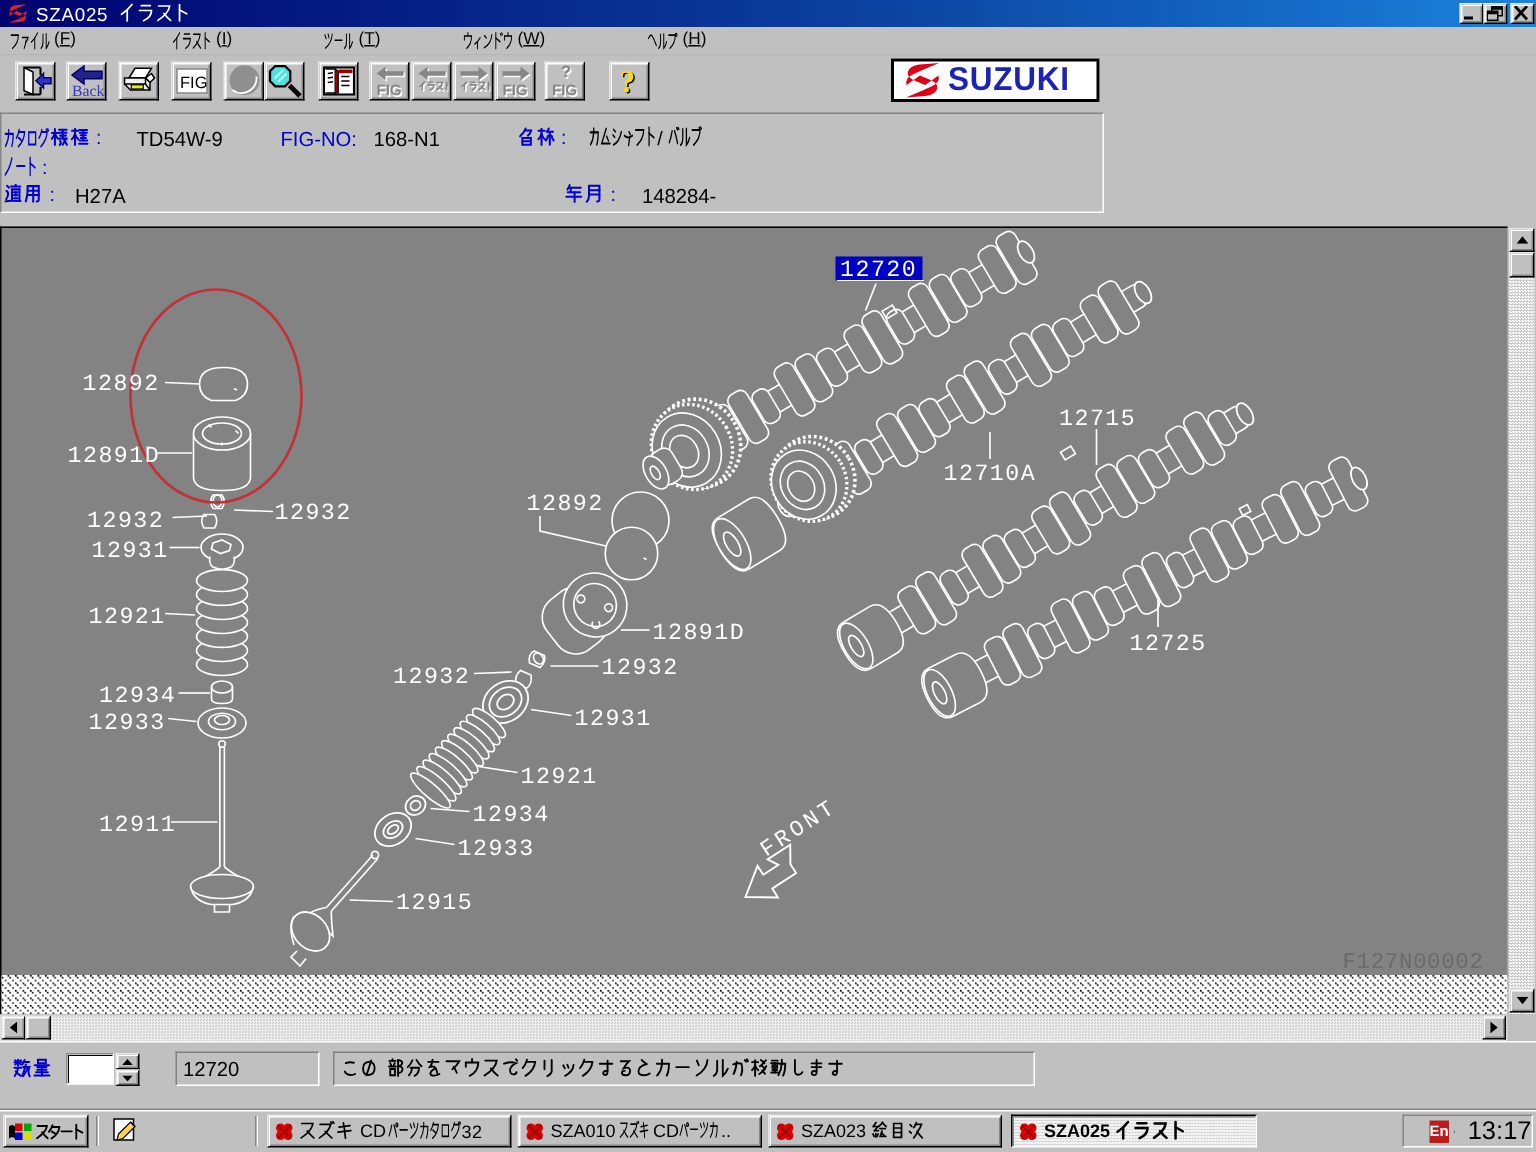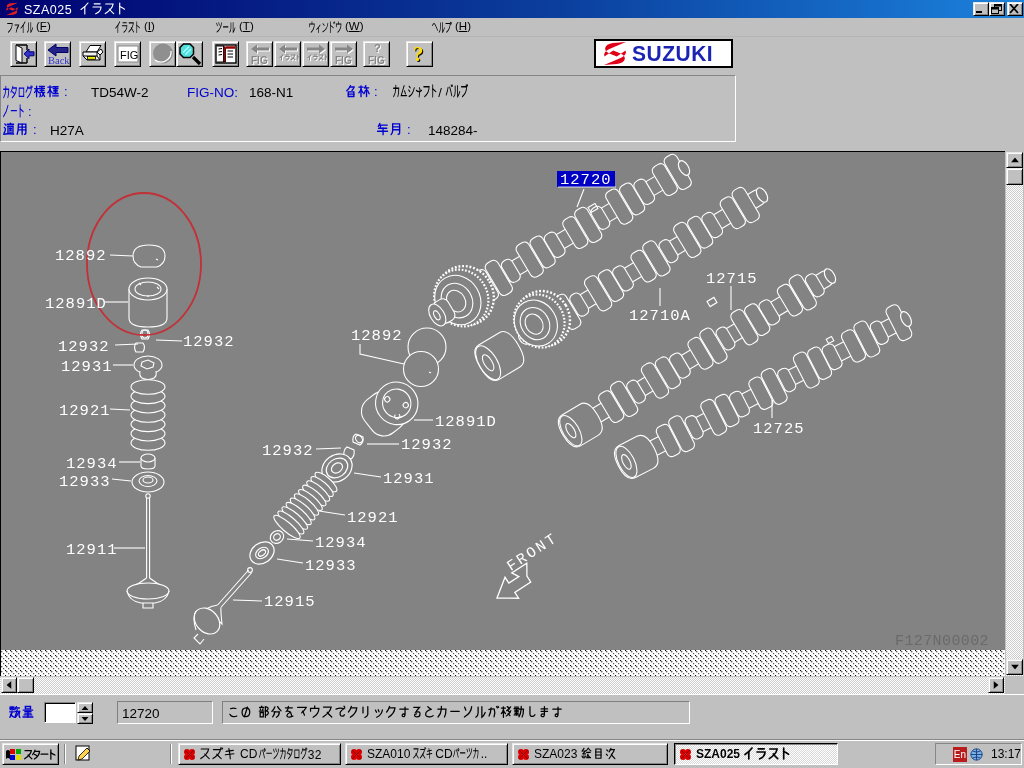--- a/index.html
+++ b/index.html
@@ -602,21 +602,21 @@
         <use href="#g_gu" transform="translate(22.6,1.0) scale(0.672,1.083)"></use>
       </g>
     </svg></div>
 <div class="abs" style="left:34px;top:84px"><svg width="28" height="16" viewBox="0 0 28 16" style="overflow:visible">
       <g stroke="#0000d0" fill="none" stroke-width="1.25" stroke-linecap="round">
         <use href="#g_K_ki" transform="translate(0.0,1.0) scale(1.083,1.083)"></use>
         <use href="#g_K_tane" transform="translate(13.3,1.0) scale(1.083,1.083)"></use>
       </g>
     </svg></div>
 <div class="abs" style="left:64px;top:84px;color:#0000d0;font-size:13px">:</div>
-<div class="abs" style="left:91px;top:85px;font-size:13.5px;color:#000">TD54W-2</div>
+<div class="abs" style="left:91px;top:85px;font-size:13.5px;color:#000">TD54W-9</div>
 <div class="abs" style="left:187px;top:85px;font-size:13.5px;color:#0000d0">FIG-NO:</div>
 <div class="abs" style="left:249px;top:85px;font-size:13.5px;color:#000">168-N1</div>
 <div class="abs" style="left:345px;top:84px"><svg width="28" height="16" viewBox="0 0 28 16" style="overflow:visible">
       <g stroke="#0000d0" fill="none" stroke-width="1.25" stroke-linecap="round">
         <use href="#g_K_na" transform="translate(0.0,1.0) scale(1.083,1.083)"></use>
         <use href="#g_K_sho" transform="translate(13.3,1.0) scale(1.083,1.083)"></use>
       </g>
     </svg></div>
 <div class="abs" style="left:374px;top:84px;color:#0000d0;font-size:13px">:</div>
 <div class="abs" style="left:393px;top:84px"><svg width="77" height="16" viewBox="0 0 77 16" style="overflow:visible">
@@ -1112,18 +1112,18 @@
         <g stroke="#000" fill="none" stroke-width="1.67" stroke-linecap="round">
           <use href="#g_i" transform="translate(0.0,1.0) scale(1.000,1.000)"></use>
           <use href="#g_ra" transform="translate(12.2,1.0) scale(1.000,1.000)"></use>
           <use href="#g_su" transform="translate(24.5,1.0) scale(1.000,1.000)"></use>
           <use href="#g_to" transform="translate(36.7,1.0) scale(1.000,1.000)"></use>
         </g>
       </svg>
     </span>
   </div>
 <div class="abs" style="left:935px;top:743px;width:87px;height:22px;border:1px solid;border-color:#868686 #fff #fff #868686;display:flex;align-items:center">
-    <div style="width:16px;height:15px;background:#b91c1c;color:#fff;font-size:10px;font-weight:normal;text-align:center;line-height:15px;margin-left:17px">En</div>
+    <div style="width:16px;height:15px;background:#b91c1c;color:#fff;font-size:10px;font-weight:bold;text-align:center;line-height:15px;margin-left:17px">En</div>
     <svg style="margin-left:3px" width="15" height="15" viewBox="0 0 15 15">
       <circle cx="7.5" cy="7.5" r="6.5" fill="#7ab0e8" stroke="#123a78"></circle>
       <path d="M1,7.5 H14 M7.5,1 V14 M3,3.5 Q7.5,6 12,3.5 M3,11.5 Q7.5,9 12,11.5" stroke="#123a78" fill="none"></path>
     </svg>
-    <span style="font-size:12px;color:#000;margin-left:8px">13:17</span>
+    <span style="font-size:17px;color:#000;margin-left:8px">13:17</span>
   </div>
 </body></html>

